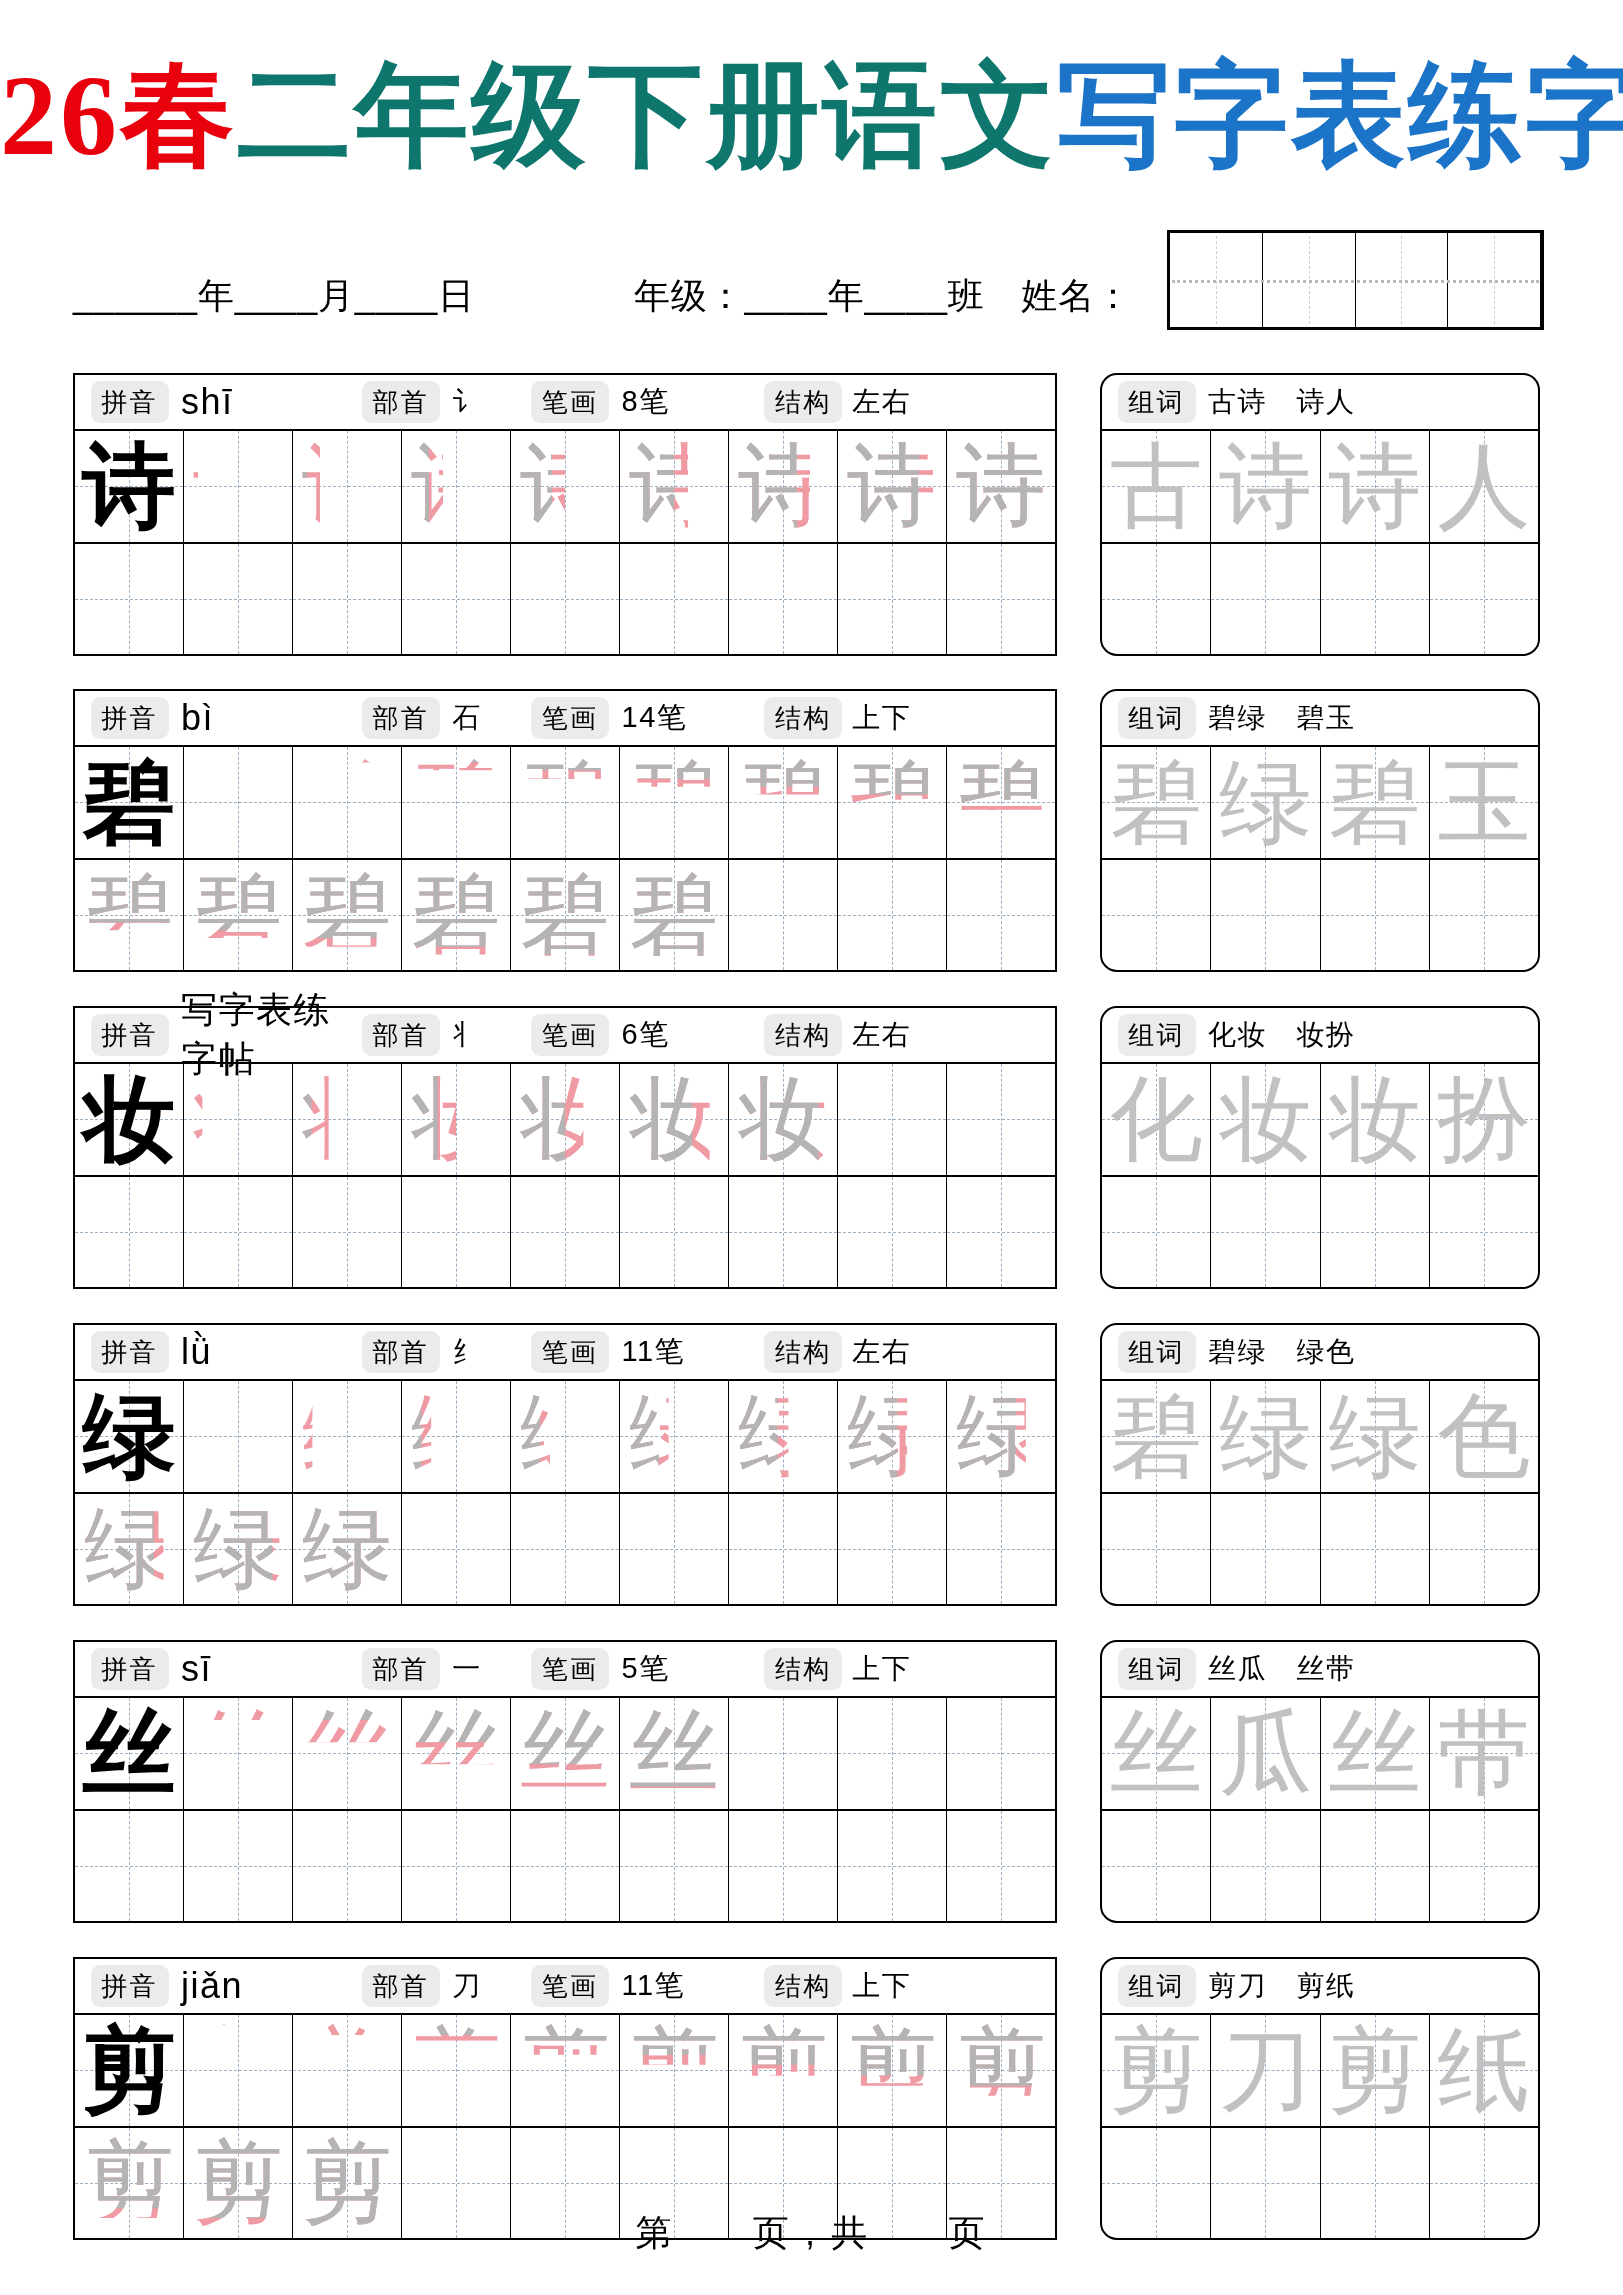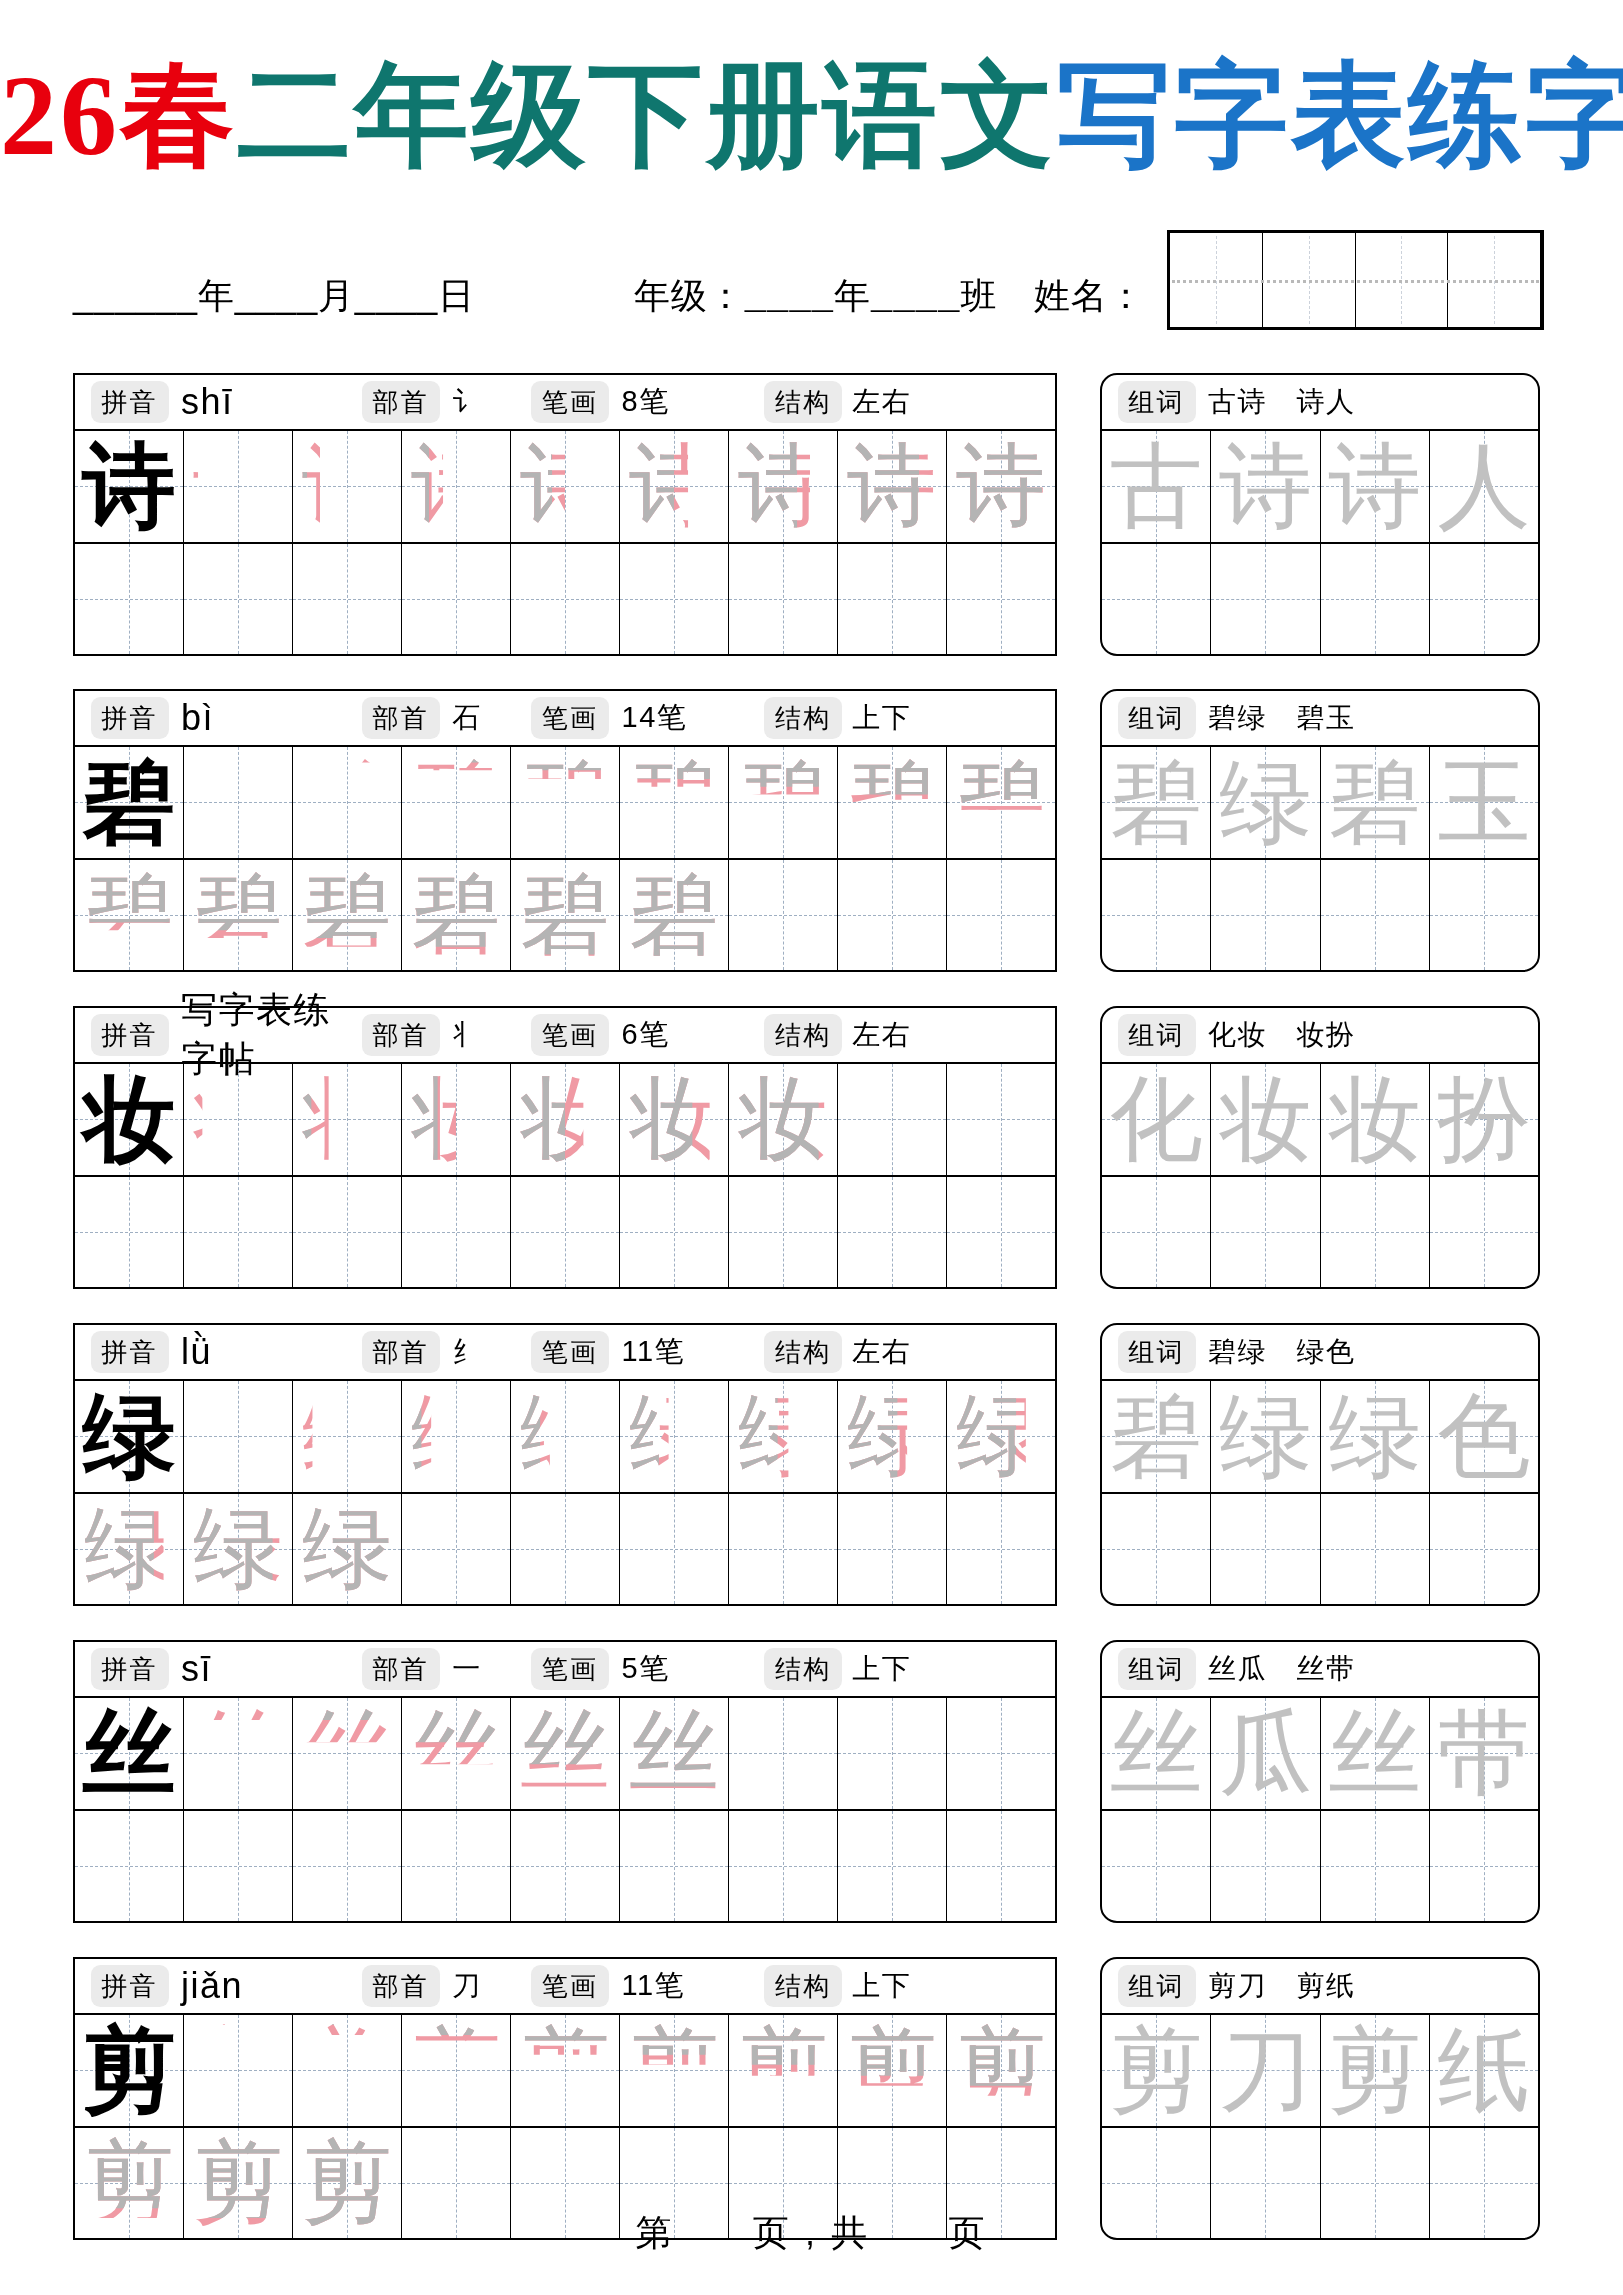--- a/index.html
+++ b/index.html
@@ -8,21 +8,21 @@
   
   .title{position:absolute;top:45px;left:0;width:100%;text-align:center;
          font-size:114px;font-weight:900;letter-spacing:3.1px;line-height:1.25;
          font-family:"Liberation Serif",serif;white-space:nowrap;}
   .t-red{color:#e8000d;}
   .t-black{color:#0f766e;}
   .t-blue{color:#1b74c8;}
 
   
   .dateline{position:absolute;left:73px;top:272px;font-size:36px;letter-spacing:0.8px;}
-  .classline{position:absolute;left:634px;top:272px;font-size:36px;letter-spacing:0.8px;font-family:Liberation Mono, monospace;}
+  .classline{position:absolute;left:634px;top:272px;font-size:36px;letter-spacing:0.8px;}
   .ngrid{position:absolute;left:1167px;top:230px;width:377px;height:100px;
          border:3.1px solid #000;box-sizing:border-box;display:flex;background:#fff;}
   .ncell{flex:1 1 0;position:relative;border-right:1.9px solid #000;}
   .ncell:last-child{border-right:none;}
   .nv{position:absolute;left:50%;top:3.1px;bottom:3.1px;width:0;border-left:1.5px dashed #ccd2db;}
   .nh{position:absolute;left:2.3px;right:2.3px;top:50%;height:0;border-top:3.1px dotted #b9b9b9;}
 
   
   .charrow{position:absolute;left:73px;width:1472px;height:283px;}
   .blk{position:absolute;top:0;border:2.7px solid #000;box-sizing:border-box;

